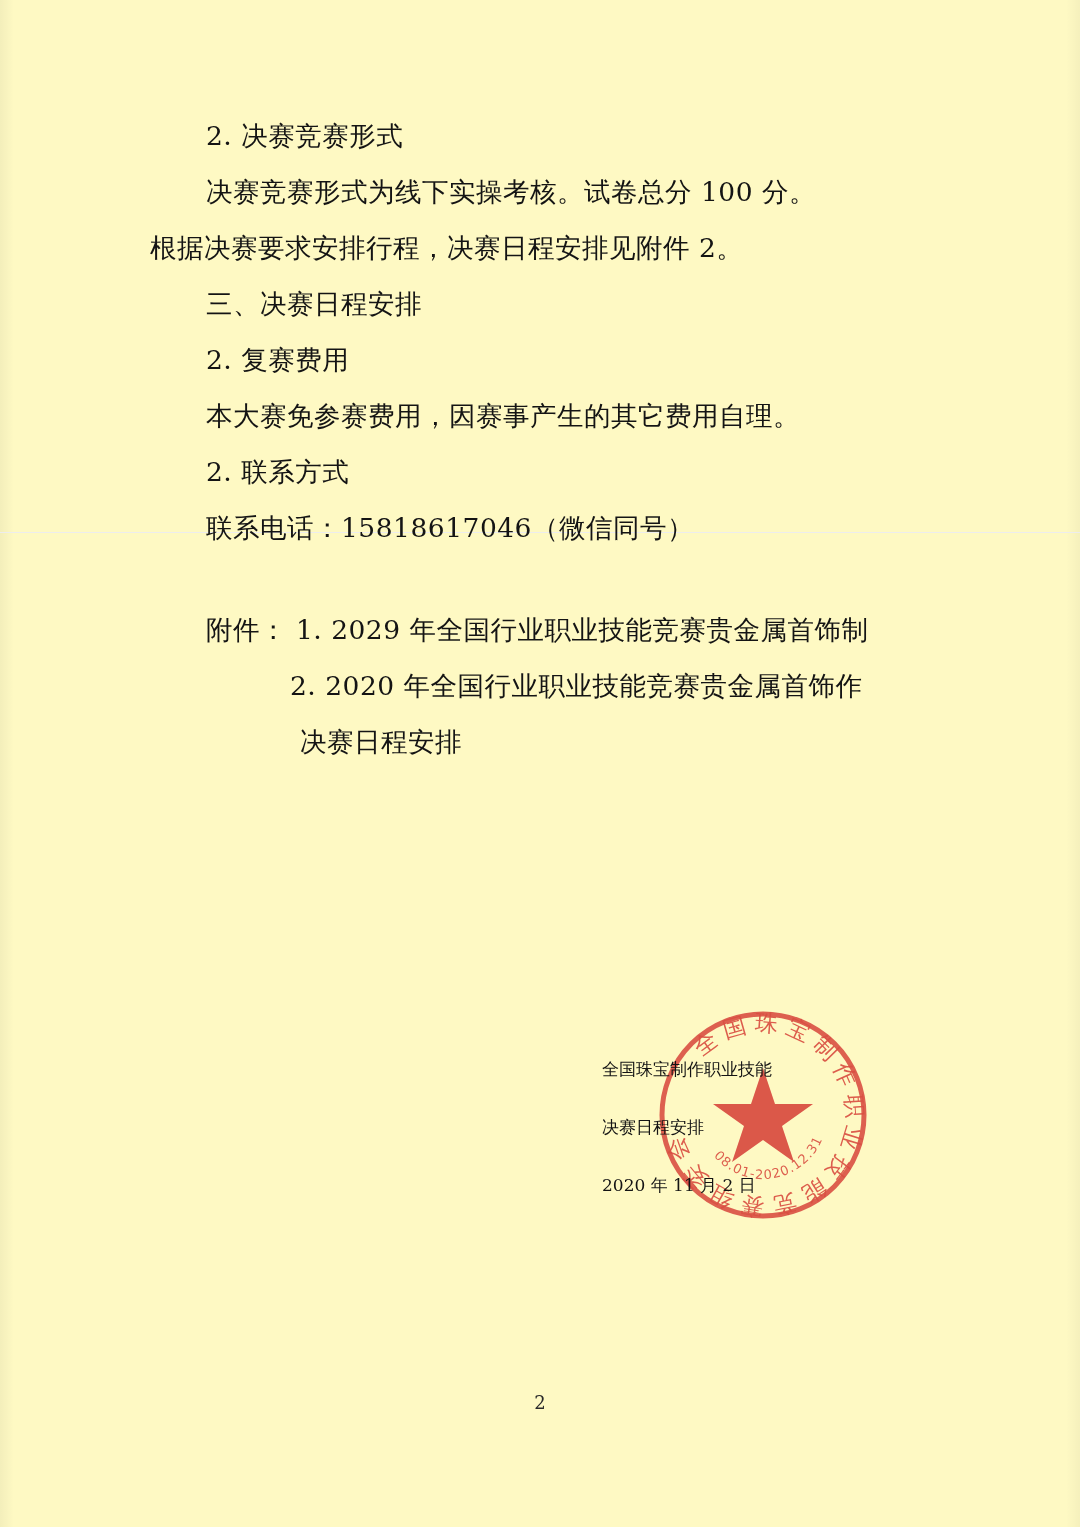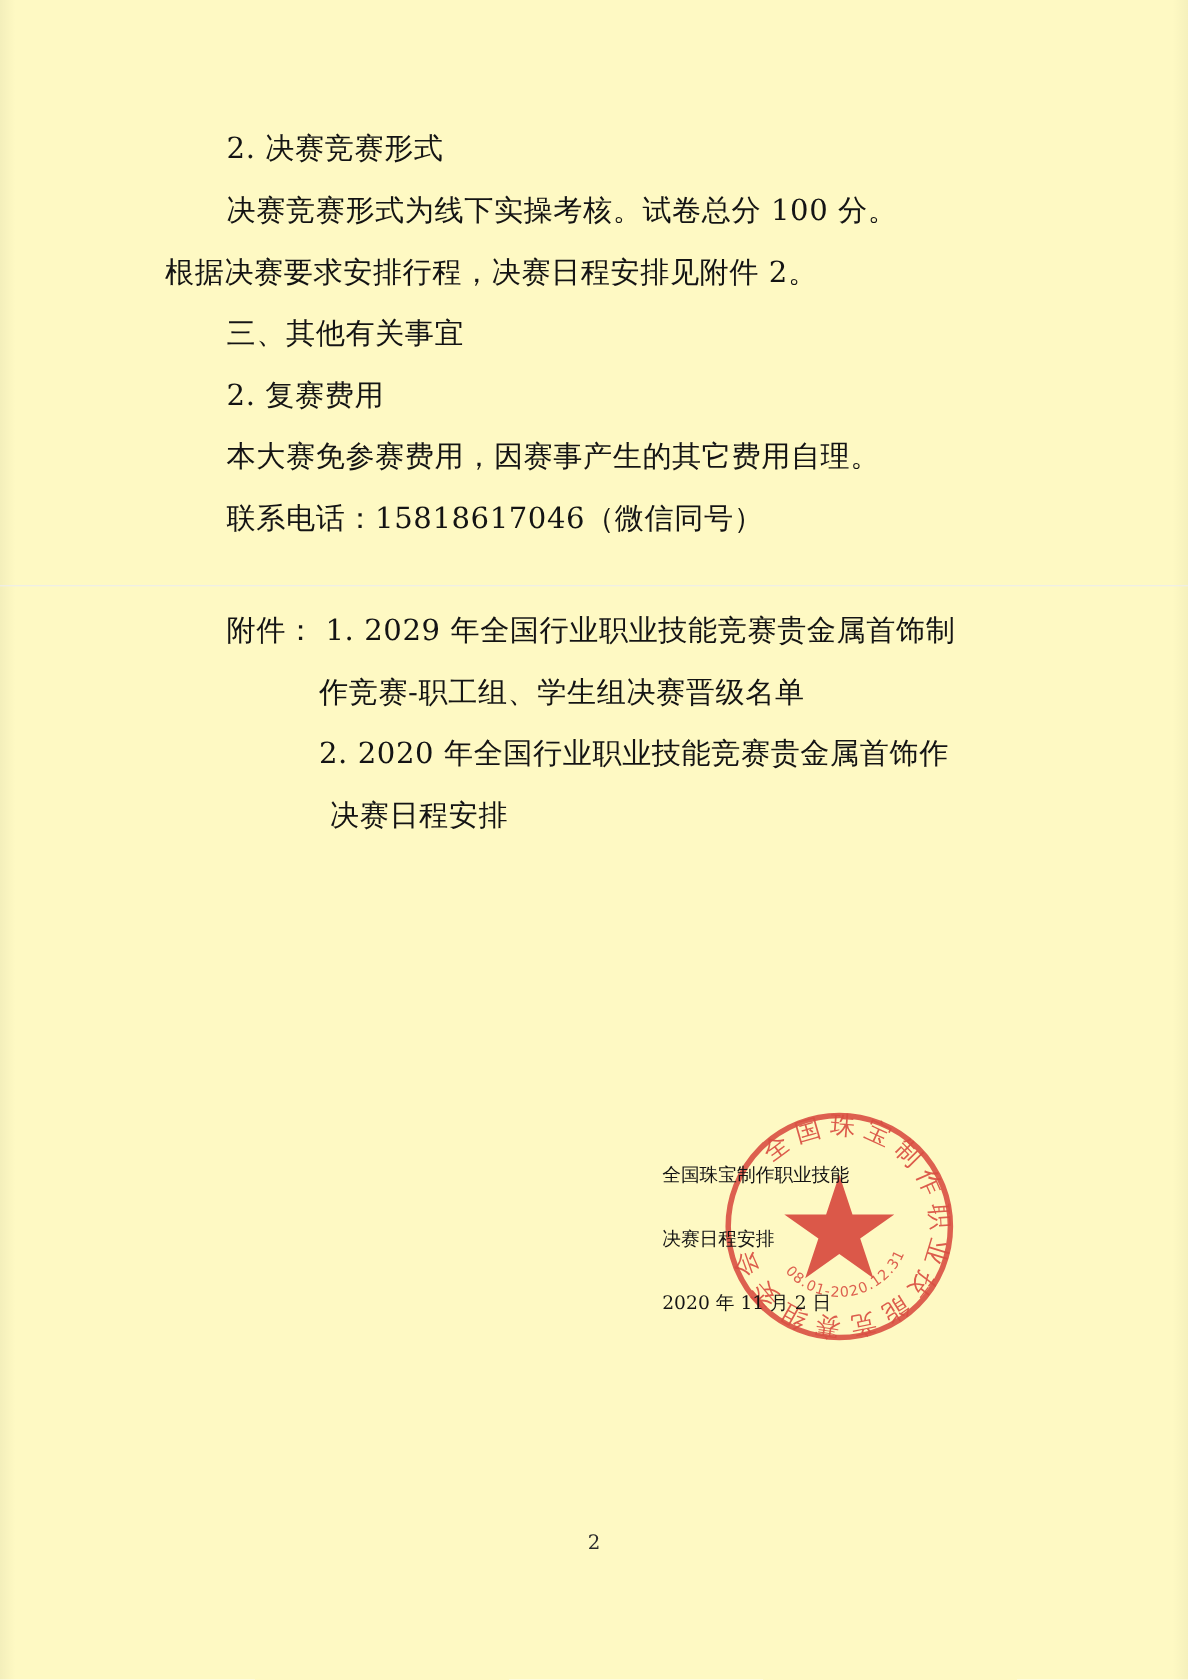--- a/index.html
+++ b/index.html
@@ -111,29 +111,29 @@
 
 <div class="page">
   <div class="edge-shadow-left"></div>
   <div class="edge-shadow-right"></div>
   <div class="scan-line l1"></div>
 
   <div class="content">
     <div class="para indent-1">2. 决赛竞赛形式</div>
     <div class="para indent-1">决赛竞赛形式为线下实操考核。试卷总分 100 分。</div>
     <div class="para indent-0">根据决赛要求安排行程，决赛日程安排见附件 2。</div>
-    <div class="para indent-1">三、其他有关事宜</div>
+    <div class="para indent-1">三、决赛日程安排</div>
     <div class="para indent-1">2. 复赛费用</div>
     <div class="para indent-1">本大赛免参赛费用，因赛事产生的其它费用自理。</div>
+    <div class="para indent-1">2. 联系方式</div>
     <div class="para indent-1">联系电话：15818617046（微信同号）</div>
 
     <div class="spacer-md"></div>
 
     <div class="para attach-first">附件： 1. 2029 年全国行业职业技能竞赛贵金属首饰制</div>
-    <div class="para hang-line">作竞赛-职工组、学生组决赛晋级名单</div>
     <div class="para hang-line">2. 2020 年全国行业职业技能竞赛贵金属首饰作</div>
     <div class="para hang-line-2">决赛日程安排</div>
   </div>
 
   <div class="seal">
     <svg width="230" height="230" viewBox="0 0 230 230" xmlns="http://www.w3.org/2000/svg">
       <defs>
         <path id="ringPath" d="M 115,115 m -84,0 a 84,84 0 1,1 168,0 a 84,84 0 1,1 -168,0"></path>
         <path id="bottomPath" d="M 115,115 m -64,0 a 64,64 0 0,0 128,0"></path>
       </defs>

